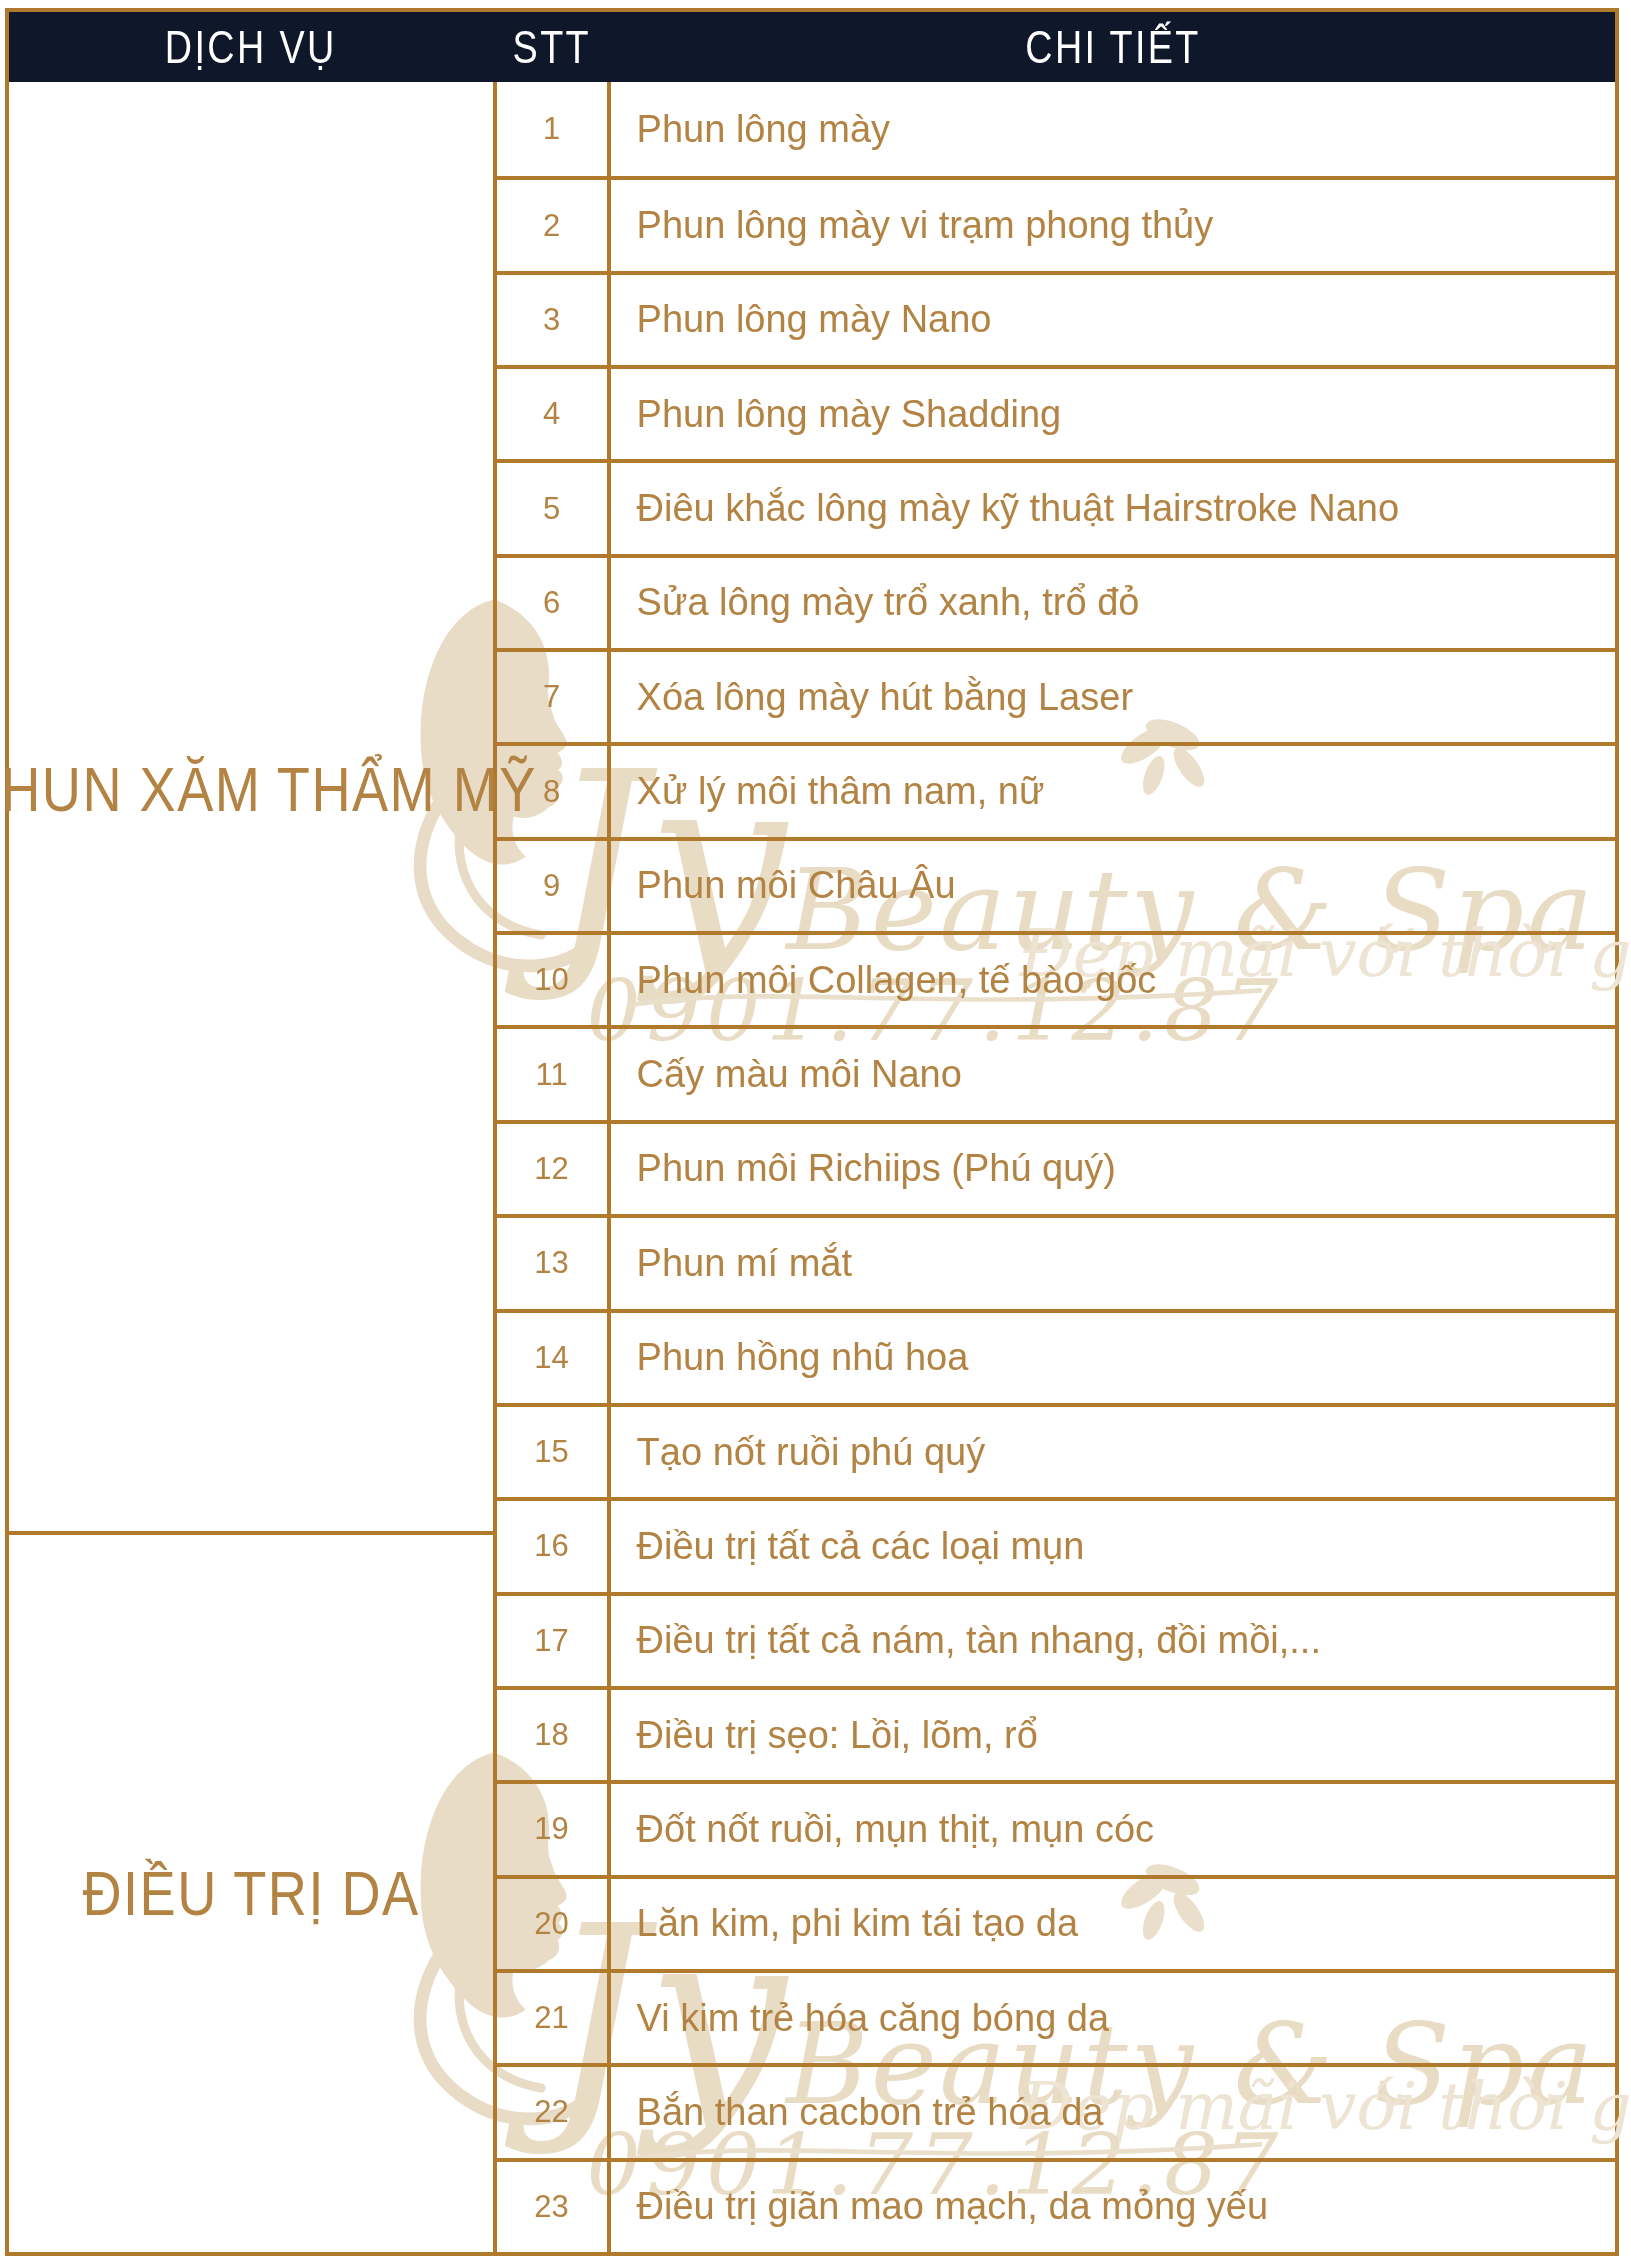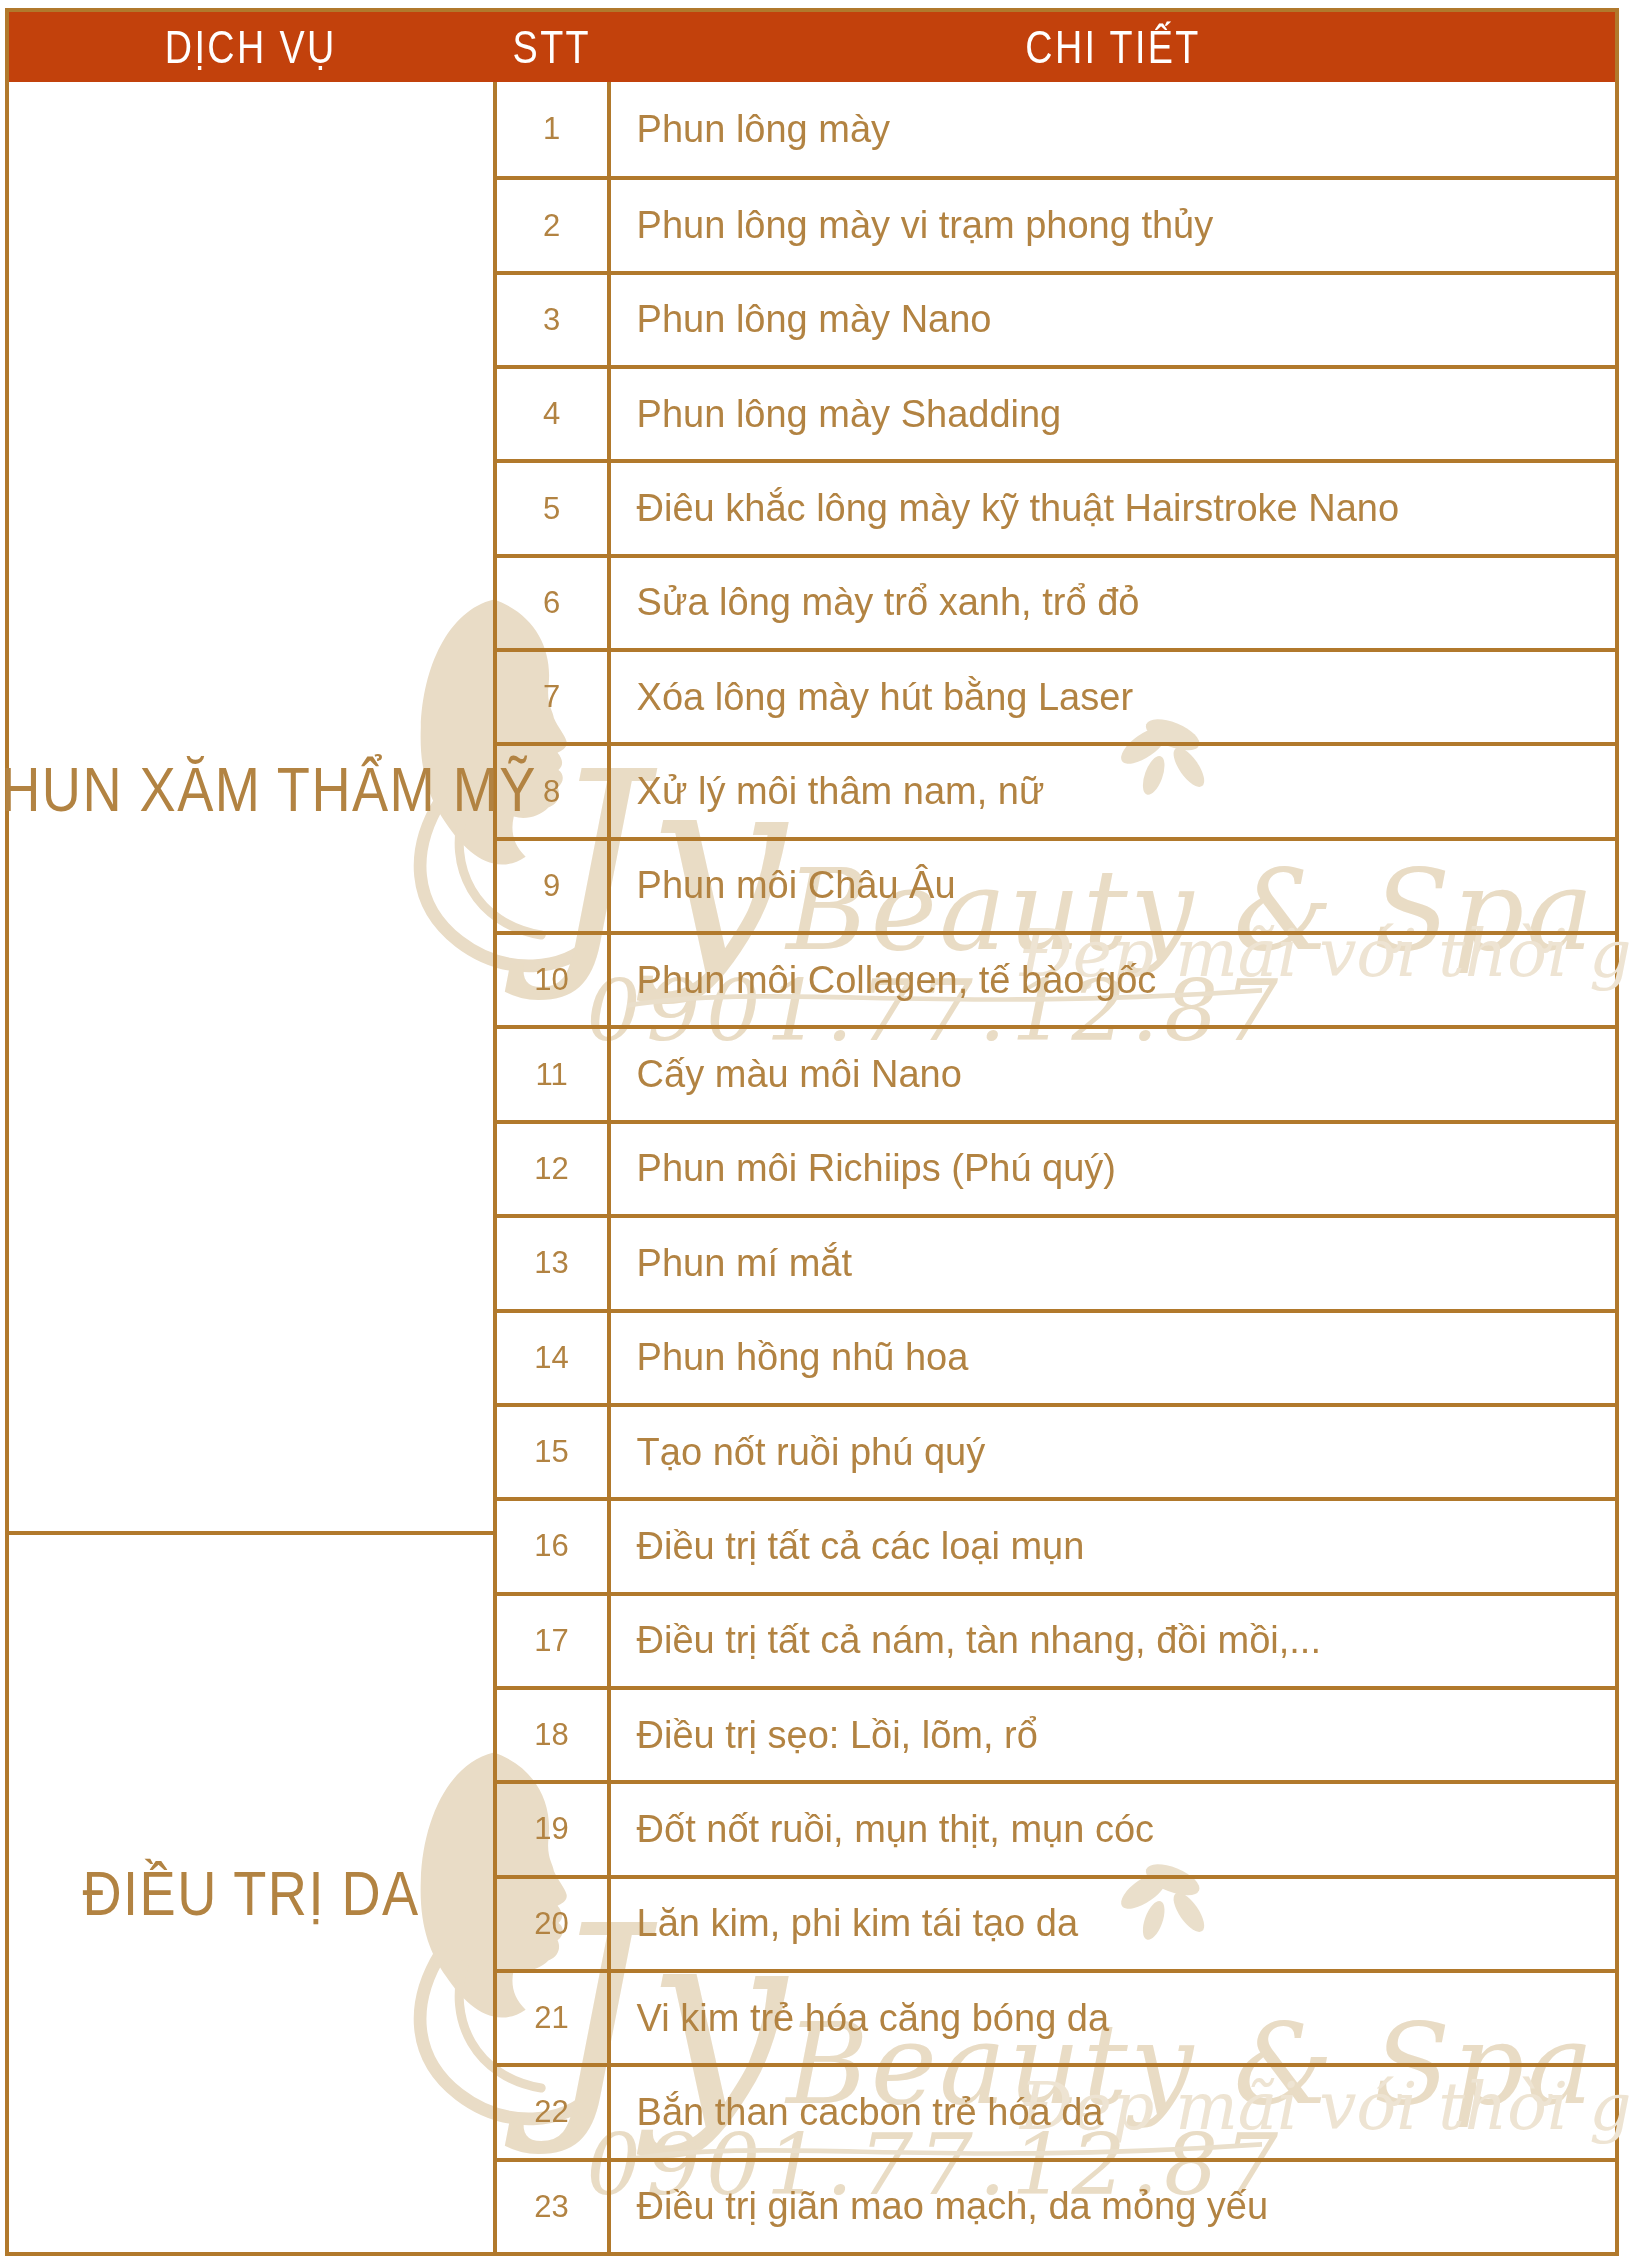--- a/index.html
+++ b/index.html
@@ -1,21 +1,21 @@
 <!DOCTYPE html>
 <html style="font-size:9.2px"><head>
 <meta charset="utf-8">
 <style>
   html,body{margin:0;padding:0;background:#ffffff;}
   body{width:1631px;height:2261px;position:relative;overflow:hidden;
        font-family:"Liberation Sans",sans-serif;}
   .table-wrap{position:absolute;left:4.6px;top:8px;width:1614px;height:2248px;
        border:4.6px solid #b1792c;box-sizing:border-box;display:flex;flex-direction:column;}
   
-  .thead{flex:0 0 70px;background:#c2410c;display:grid;
+  .thead{flex:0 0 70px;background:#0f172a;display:grid;
        grid-template-columns:484px 118px 1fr;position:relative;z-index:2;}
   .thead .hcell{display:flex;align-items:center;justify-content:center;
        color:#ffffff;font-size:46px;letter-spacing:2.9px;font-weight:400;}
   .cond{display:inline-block;transform:scaleX(0.82);transform-origin:center;white-space:nowrap;}
   
   .tbody{flex:1 1 auto;display:grid;grid-template-columns:484px 118px 1fr;
        grid-template-rows:repeat(23,1fr);position:relative;z-index:2;}
   .cell{box-sizing:border-box;display:flex;align-items:center;background:transparent;}
   .cell.stt{border-left:4.6px solid #b1792c;border-right:4.6px solid #b1792c;
        justify-content:center;color:#b28342;font-size:31px;}

